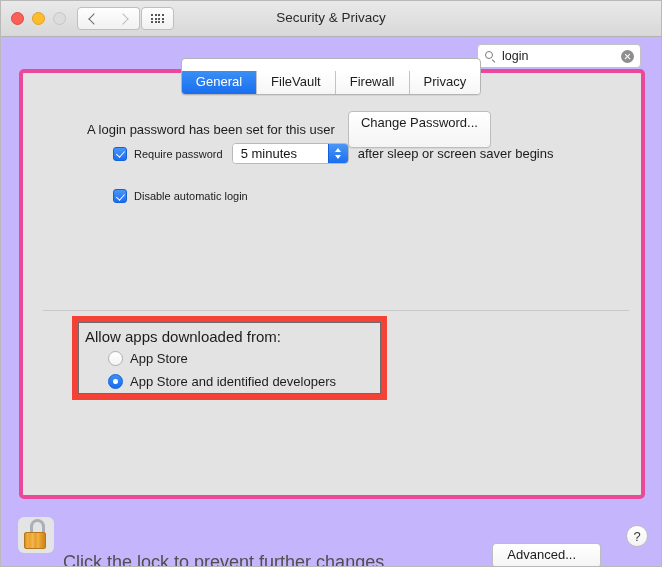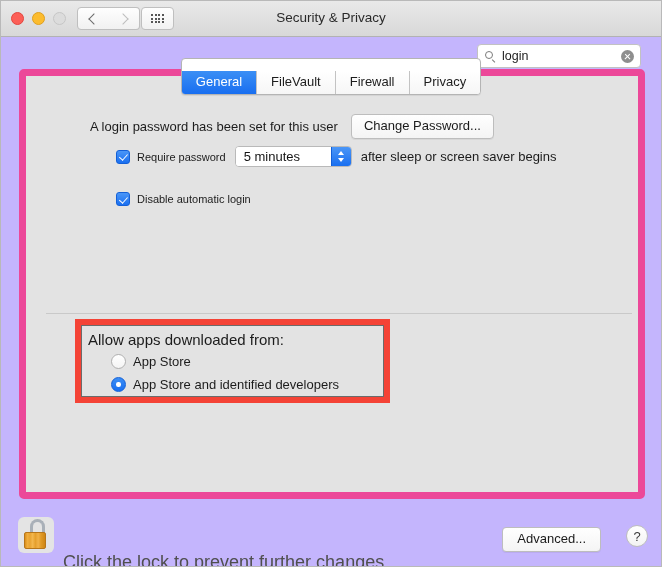--- a/index.html
+++ b/index.html
@@ -188,37 +188,37 @@
   }
 
   
   #contentbox {
     position: absolute;
     left: 18px;
     top: 68px;
     width: 626px;
     height: 430px;
     background: #e3e3e3;
-    border: 7px solid #ec4899;
+    border: 4px solid #ec4899;
     border-radius: 5px;
     box-sizing: border-box;
   }
 
   .row { position: absolute; display: flex; align-items: center; }
 
   #row-pwd { left: 64px; top: 38px; }
   #pwd-label { font-size: 13px; color: #1c1c1c; }
 
   .push-btn {
     background: linear-gradient(to bottom, #ffffff, #f4f4f4);
     border: 1px solid #bdbdbd;
     border-radius: 4px;
     font-size: 13px;
     color: #1b1b1b;
-    padding: 3px 12px 4px 12px;
+    padding: 3px 12px 16px 12px;
     font-family: "Liberation Sans", sans-serif;
     line-height: 16px;
     box-shadow: 0 1px 0.5px rgba(0,0,0,0.05);
     white-space: nowrap;
   }
   .push-btn.disabled {
     color: #b6b6b6;
     background: linear-gradient(to bottom, #fbfbfb, #f2f2f2);
     border-color: #d6d6d6;
   }
@@ -388,22 +388,22 @@
     box-sizing: border-box;
   }
   #lock-text {
     position: absolute;
     left: 62px; top: 46px;
     font-size: 18px;
     color: #4f4f4f;
   }
   #advanced-btn {
     position: absolute;
-    right: 60px; top: 21px;
-    padding: 3px 14px 4px 14px;
+    right: 60px; top: 37px;
+    padding: 3px 24px 4px 14px;
   }
   #help-btn {
     position: absolute;
     right: 13px; top: 19px;
     width: 22px; height: 22px;
     border-radius: 50%;
     background: linear-gradient(to bottom, #ffffff, #f3f3f3);
     border: 1px solid #bebebe;
     box-sizing: border-box;
     display: flex; align-items: center; justify-content: center;

